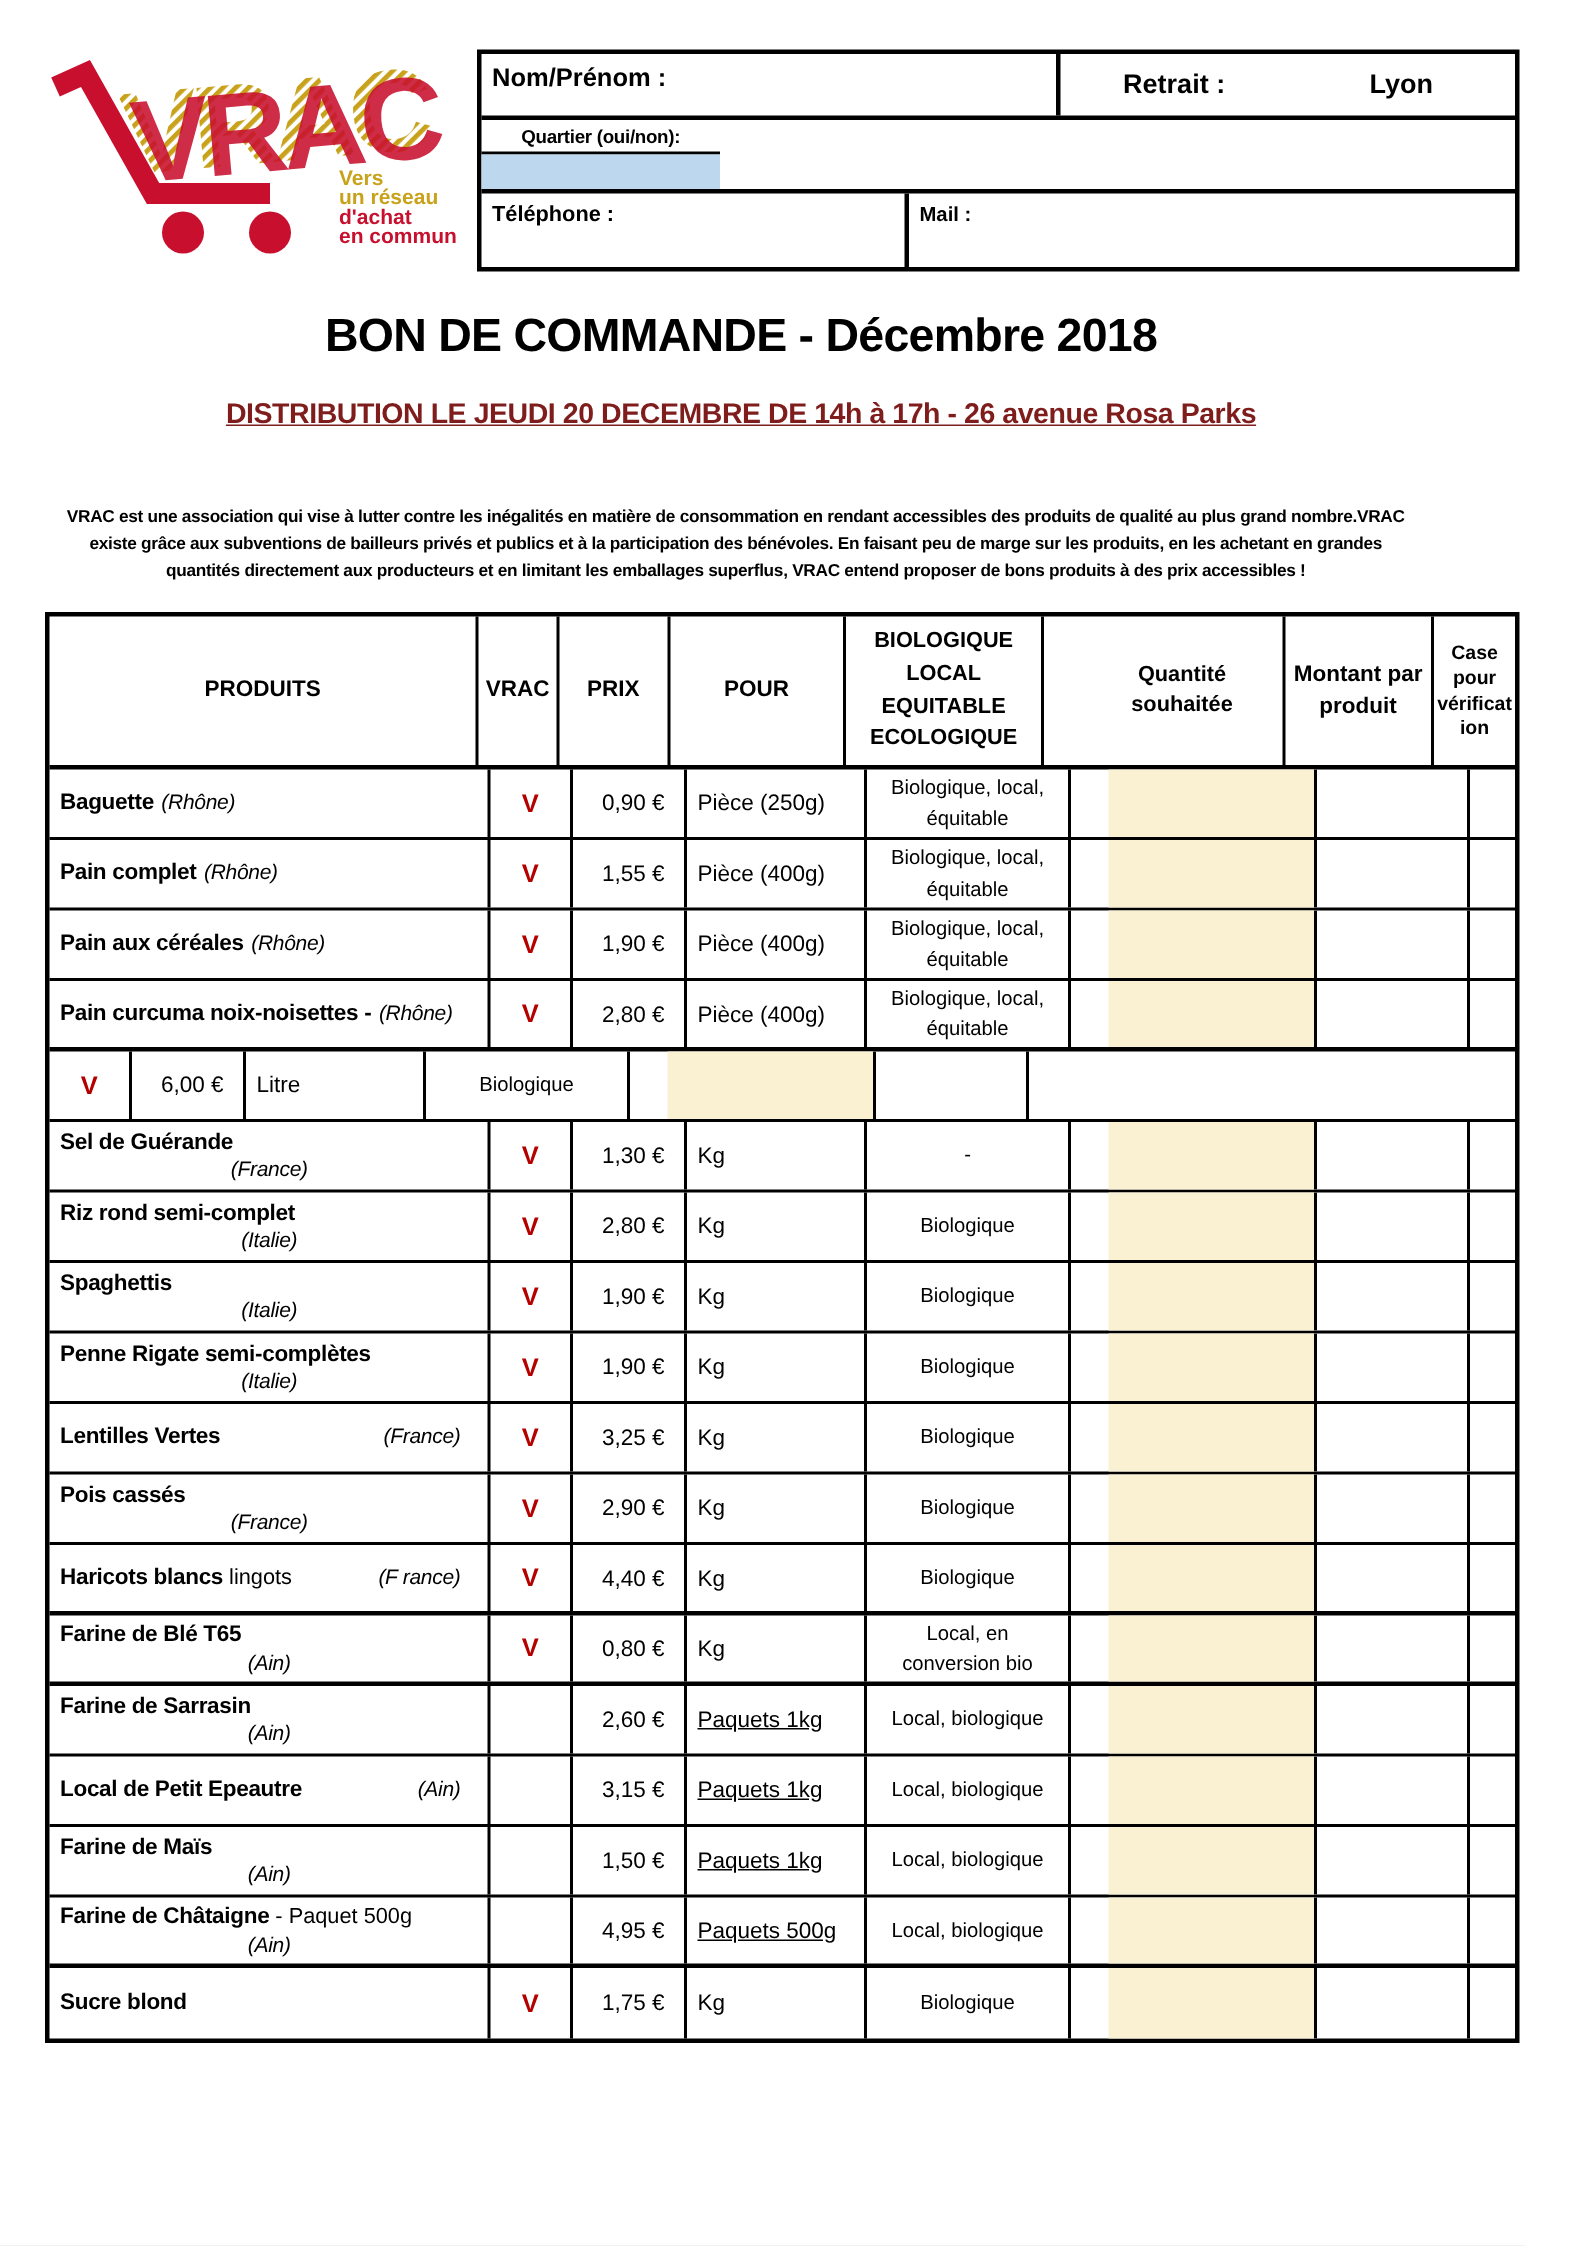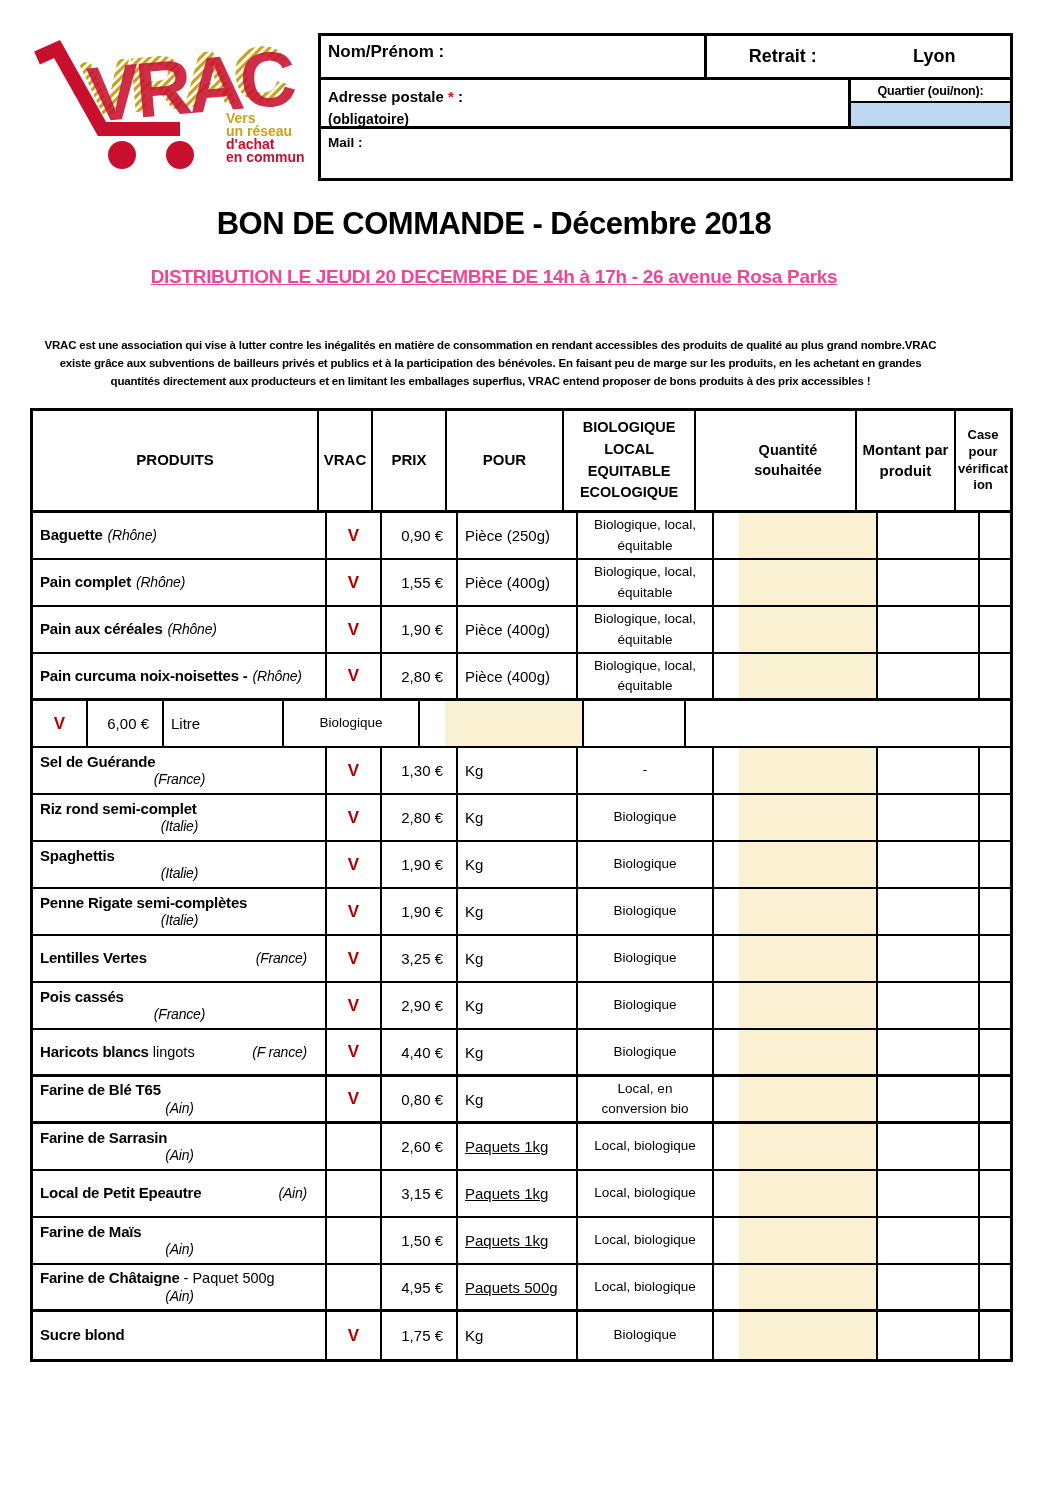--- a/index.html
+++ b/index.html
@@ -40,21 +40,21 @@
   .telcell { width:285px; font-size:14.5px; }
   .mailcell { flex:1; font-size:13.5px; }
 
   
   .title {
     position:absolute; top:206px; left:0; width:988px; text-align:center;
     font-size:31px; font-weight:bold; letter-spacing:-0.5px;
   }
   .distribution {
     position:absolute; top:266px; left:0; width:988px; text-align:center;
-    font-size:19px; font-weight:bold; color:#ec4899; text-decoration:underline;
+    font-size:19px; font-weight:bold; color:#7f1d1d; text-decoration:underline;
     letter-spacing:-0.3px;
   }
   .intro {
     position:absolute; top:337px; left:38px; width:905px; text-align:center;
     font-size:11.5px; font-weight:bold; line-height:1.55; letter-spacing:-0.2px;
   }
 
   
   .ptable {
     position:absolute; left:30px; top:408px; width:983px;
@@ -126,30 +126,29 @@
     <div class="hrow hrow1">
       <div class="hcell nomcell">
         <span>Nom/Prénom :</span>
       </div>
       <div class="hcell retraitcell">
         <span class="half">Retrait :</span>
         <span class="half">Lyon</span>
       </div>
     </div>
     <div class="hrow hrow2">
-      <div class="hcell adressecell">
-        <span><span>Adresse postale </span><span class="star">*</span><span> :</span></span><br>
-        <span class="note">(obligatoire)</span>
-      </div>
       <div class="quartiercol">
         <div class="quartierlabel">Quartier (oui/non):</div>
         <div class="quartierblue"></div>
       </div>
     </div>
     <div class="hrow hrow3">
+      <div class="hcell telcell">
+        <span>Téléphone :</span>
+      </div>
       <div class="hcell mailcell">
         <span>Mail :</span>
       </div>
     </div>
   </div>
 
   <div class="title">BON DE COMMANDE - Décembre 2018</div>
   <div class="distribution">DISTRIBUTION LE JEUDI 20 DECEMBRE DE 14h à 17h - 26 avenue Rosa Parks</div>
   <div class="intro">VRAC est une association qui vise à lutter contre les inégalités en matière de consommation en rendant accessibles des produits de qualité au plus grand nombre.VRAC existe grâce aux subventions de bailleurs privés et publics et à la participation des bénévoles. En faisant peu de marge sur les produits, en les achetant en grandes quantités directement aux producteurs et en limitant les emballages superflus, VRAC entend proposer de bons produits à des prix accessibles !</div>
 

